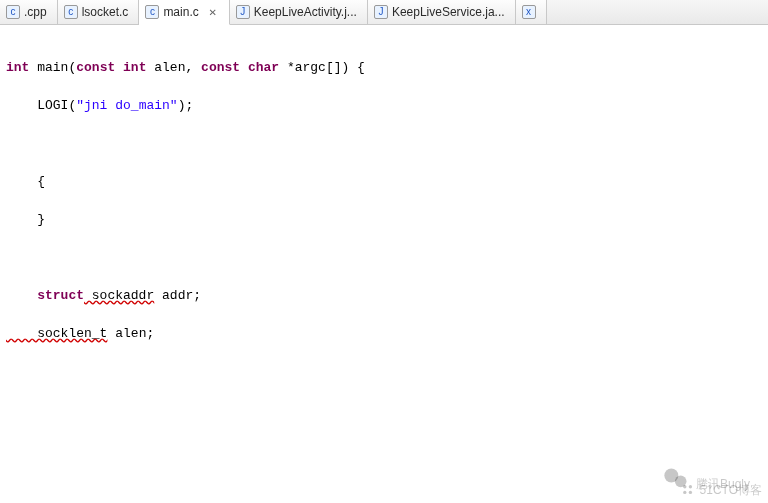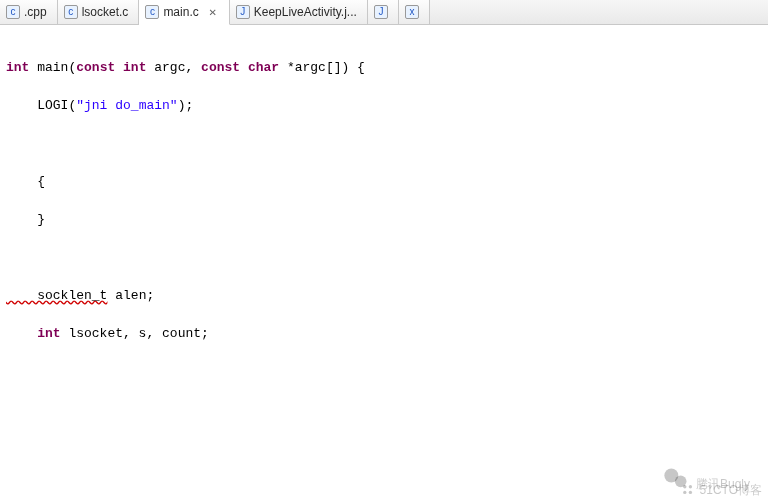--- a/index.html
+++ b/index.html
@@ -100,35 +100,36 @@
     <span class="ficon c">c</span>
     <span>main.c</span>
     <span class="xbtn">✕</span>
   </div>
   <div class="tab">
     <span class="ficon j">J</span>
     <span>KeepLiveActivity.j...</span>
   </div>
   <div class="tab">
     <span class="ficon j">J</span>
+    <span>KeepLiveService.ja...</span>
   </div>
   <div class="tab">
     <span class="ficon x">x</span>
   </div>
 </div>
 
 <div class="editor">
-<div class="line"><span class="kw">int </span><span>main</span><span>(</span><span class="kw">const int</span><span> argc, </span><span class="kw">const char</span><span> *argc[]) {</span></div>
+<div class="line"><span class="kw">int </span><span>main</span><span>(</span><span class="kw">const int</span><span> alen, </span><span class="kw">const char</span><span> *argc[]) {</span></div>
 <div class="line"><span>    LOGI(</span><span class="str">"jni do_main"</span><span>);</span></div>
 <div class="line">&nbsp;</div>
 <div class="line">    {</div>
 <div class="line">    }</div>
 <div class="line">&nbsp;</div>
+<div class="line"><span class="kw">    struct</span><span class="wavy"> sockaddr</span><span> addr;</span></div>
 <div class="line"><span class="wavy">    socklen_t</span><span> alen;</span></div>
-<div class="line"><span class="kw">    int</span><span> lsocket, s, count;</span></div>
 <div class="line">&nbsp;</div>
 
 
 
 
 
 
 
 
 

